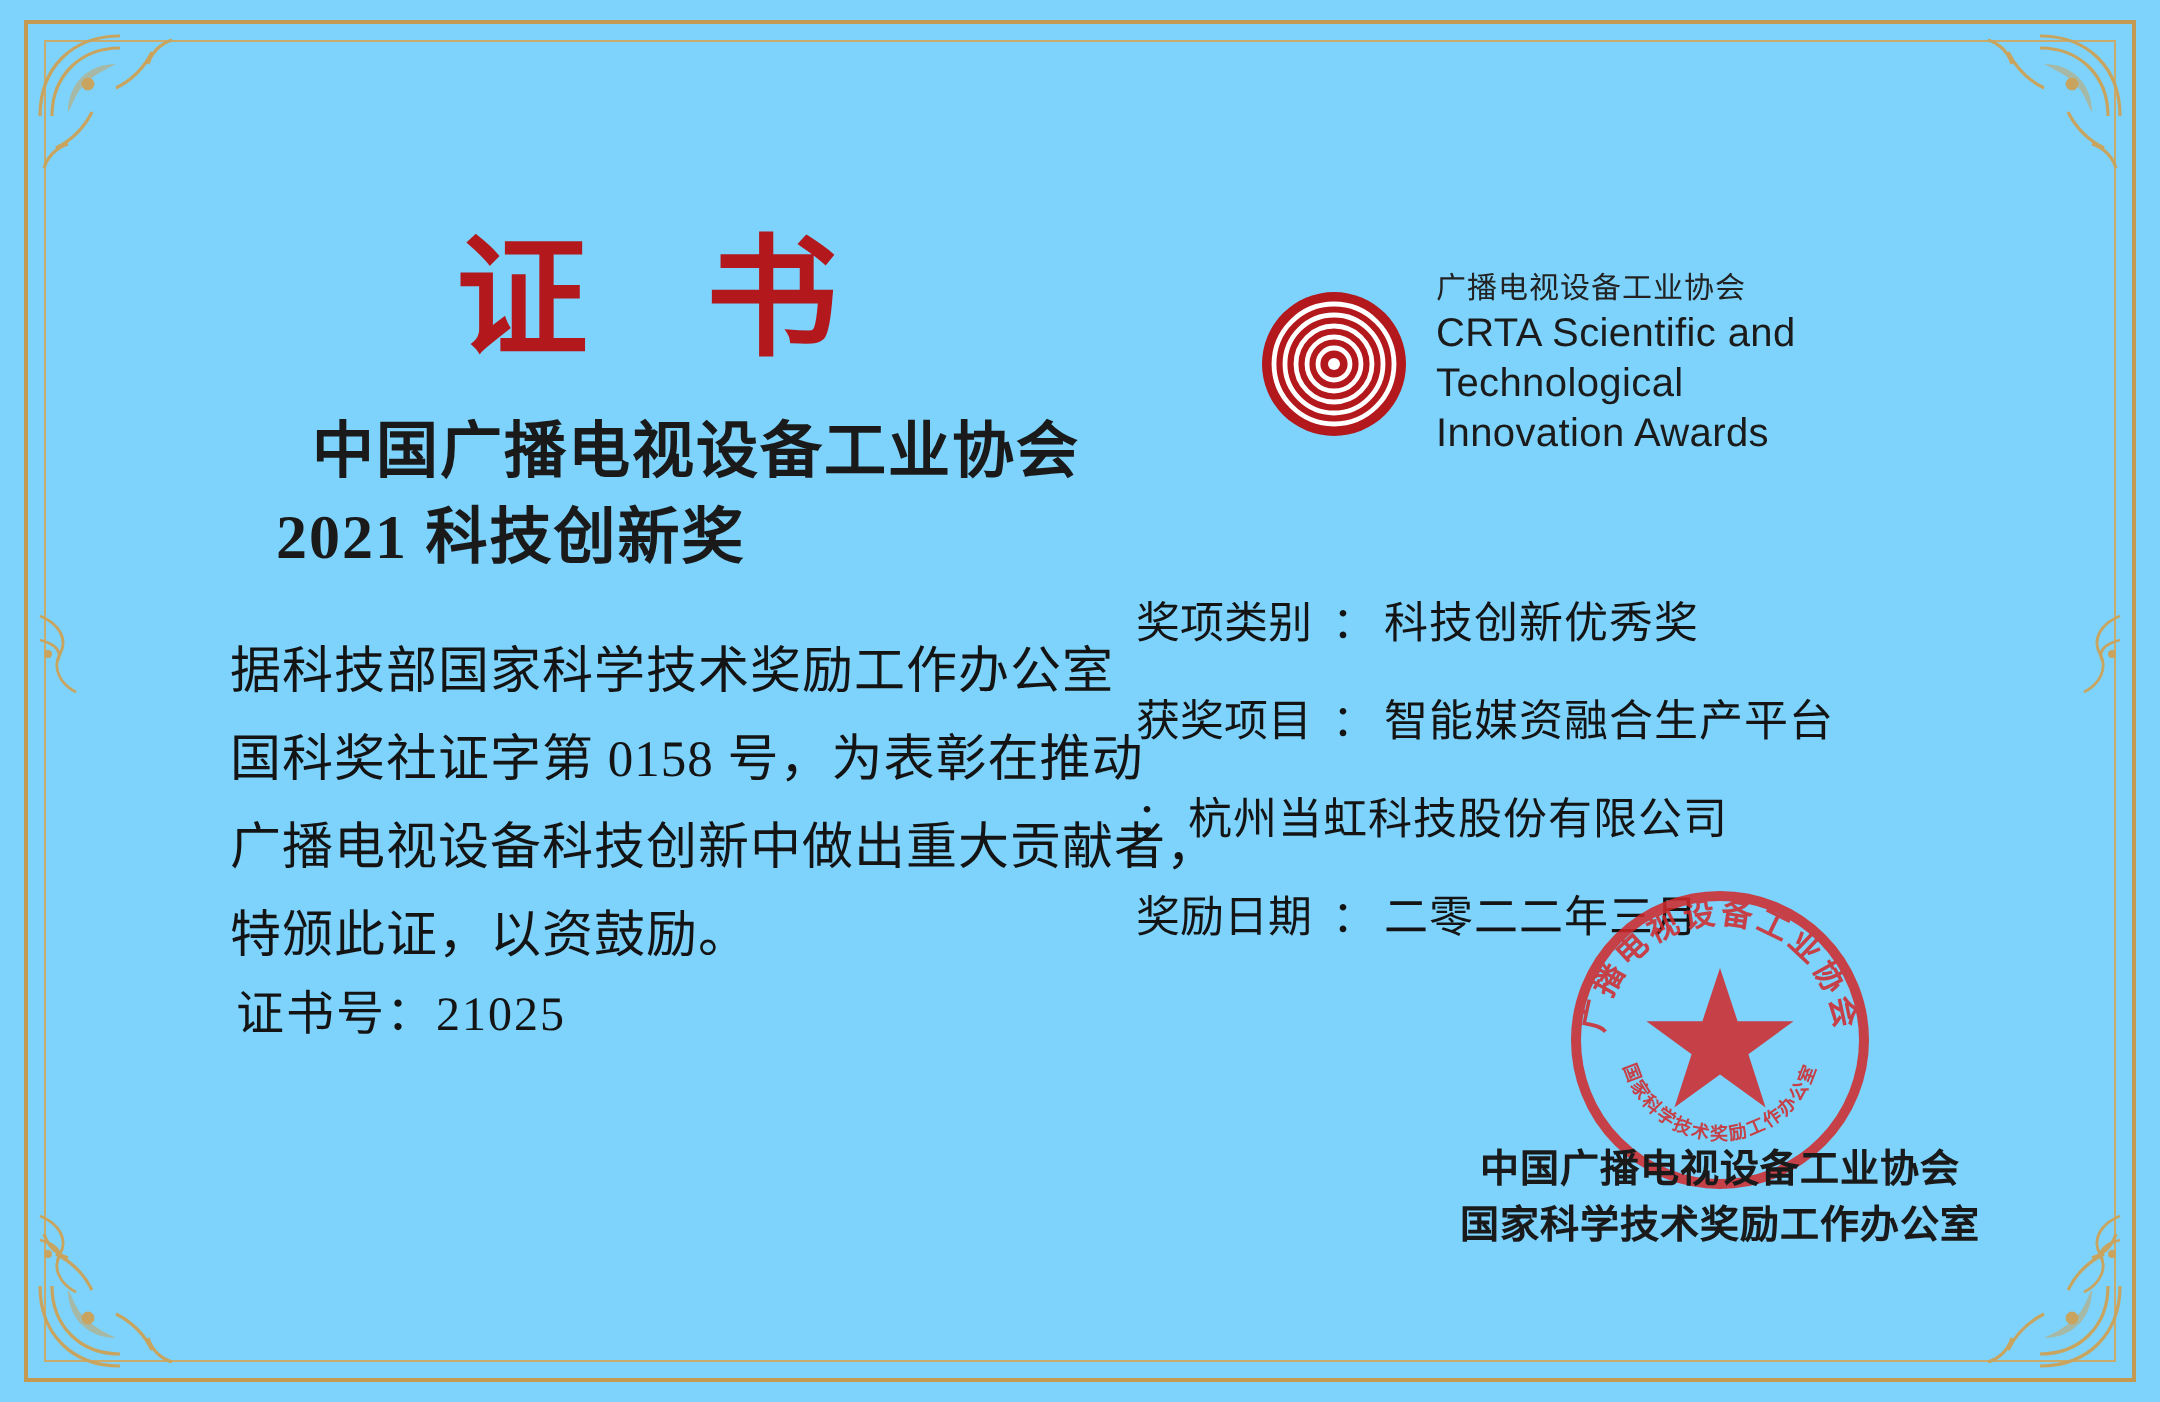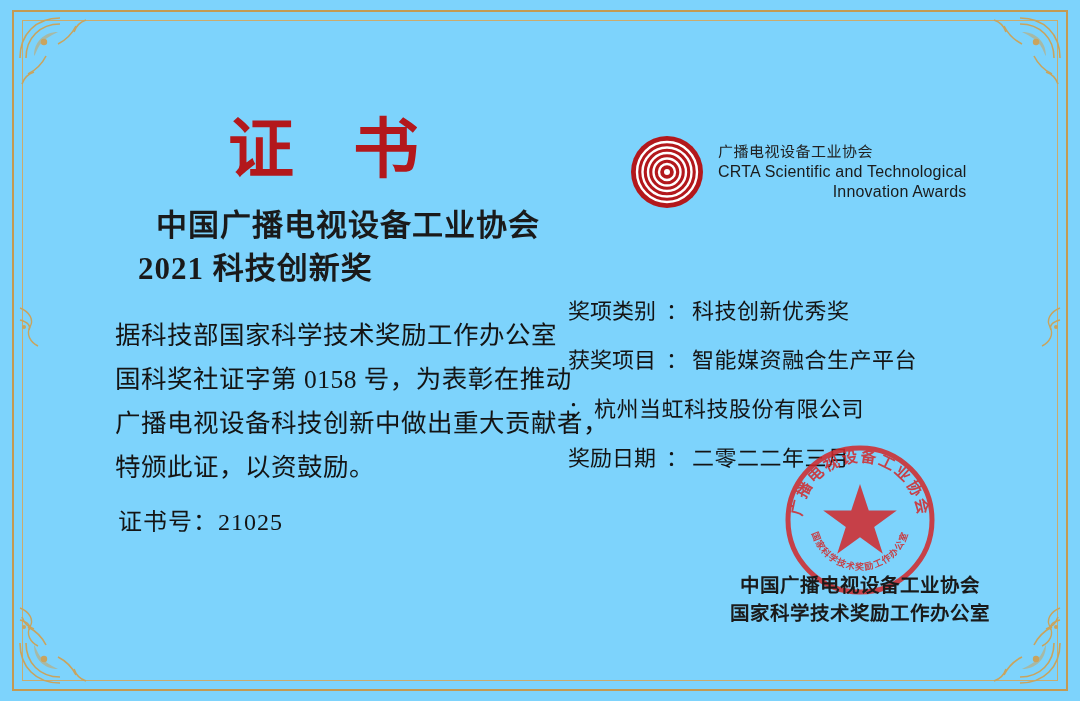--- a/index.html
+++ b/index.html
@@ -133,26 +133,25 @@
   .logo-text {
     line-height: 1.3;
   }
   .logo-text .cn {
     font-size: 15px;
     color: #222;
     font-family: "Liberation Sans", sans-serif;
     letter-spacing: 0.5px;
   }
   .logo-text .en {
-    font-size: 16px;
+    font-size: 20px;
     color: #1b1b1b;
     font-family: "Liberation Sans", sans-serif;
     letter-spacing: 0.2px;
     line-height: 1.25;
-    text-align: right;
   }
 
   
   .body-text {
     position: absolute;
     left: 55px;
     top: 255px;
     width: 440px;
     font-size: 25.5px;
     line-height: 44px;
@@ -182,21 +181,21 @@
     flex: 0 0 98px;
     letter-spacing: 0px;
   }
   .field-colon { margin: 0 4px 0 0; }
   .field-value { letter-spacing: 0.5px; }
 
   
   .cert-no {
     position: absolute;
     left: 58px;
-    top: 462px;
+    top: 447px;
     font-size: 24px;
     color: #141414;
     letter-spacing: 1px;
   }
 
   
   .stamp-wrap {
     position: absolute;
     left: 640px;
     top: 400px;

